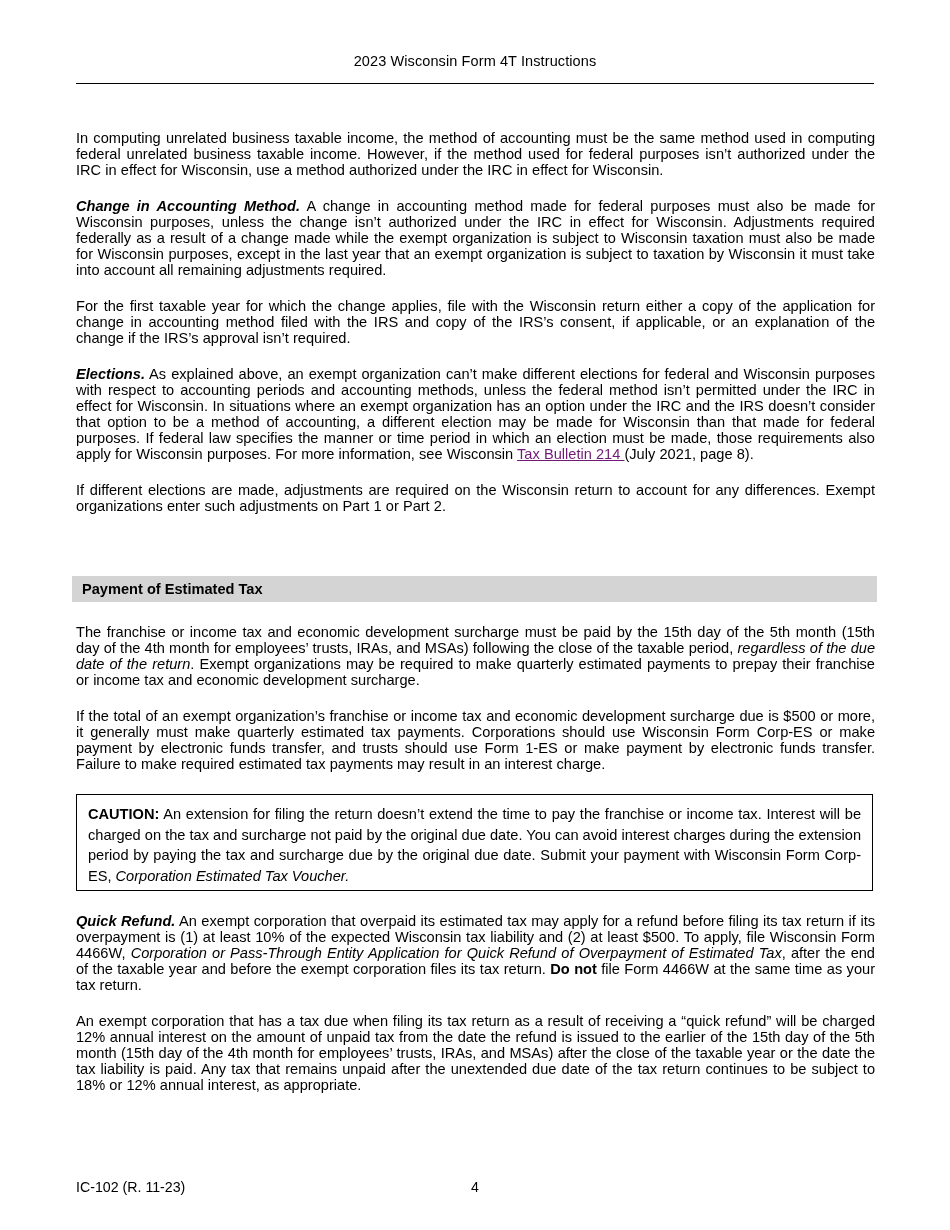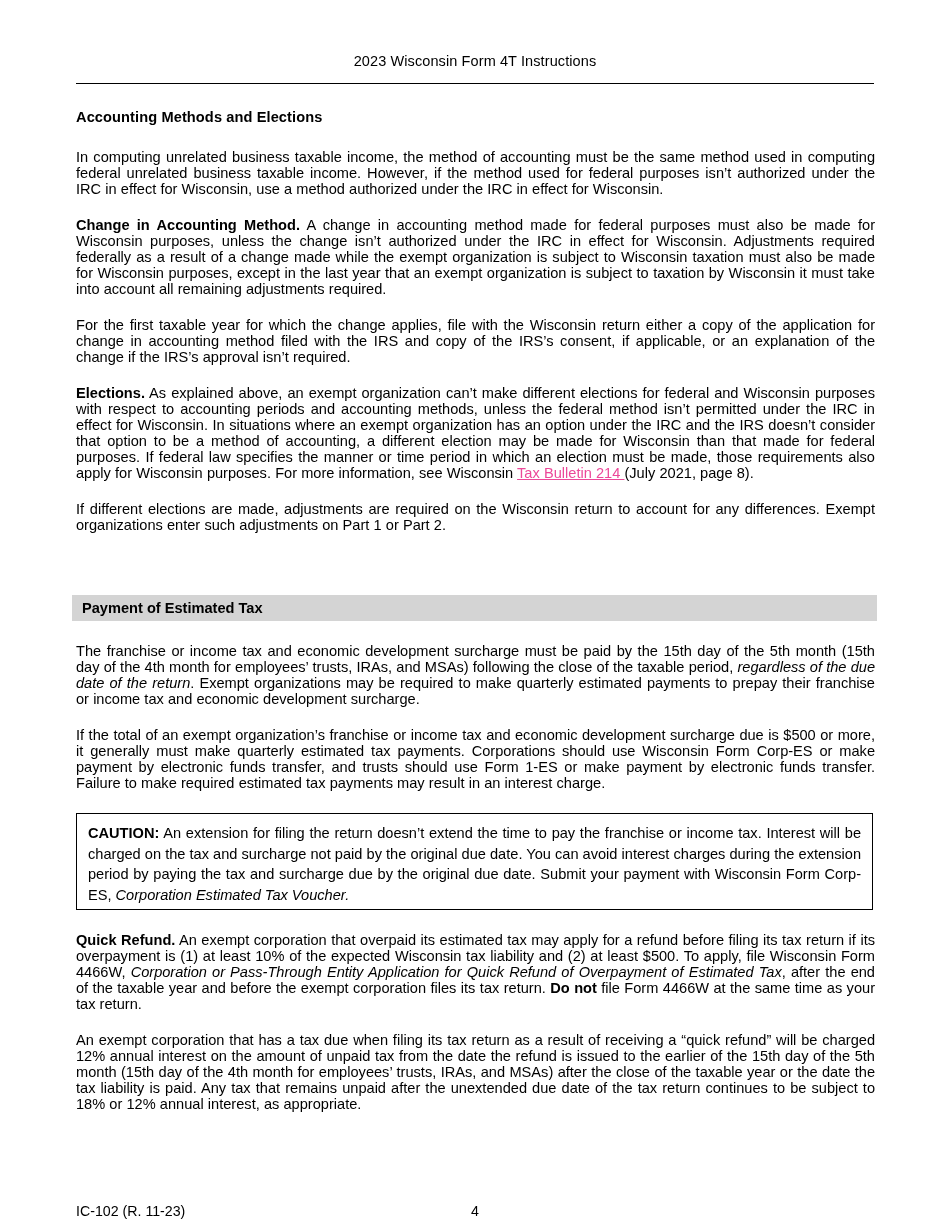--- a/index.html
+++ b/index.html
@@ -66,27 +66,28 @@
     padding: 0;
     text-align: justify;
     letter-spacing: 0.0px;
     word-spacing: 0.1px;
   }
   .gap-lg { height: 22px; }
   .gap-md { height: 20px; }
 
   .lead-bi {
     font-weight: bold;
+    font-style: italic;
   }
   .bold { font-weight: bold; }
   .ital { font-style: italic; }
 
   a.doclink,
   .doclink {
-    color: #ec4899;
+    color: #701a75;
   }
 
   
   .banner {
     background: #d4d4d4;
     width: 805px;
     height: 26px;
     margin-left: -4px;
     display: flex;
     align-items: center;
@@ -113,21 +114,20 @@
     text-align: justify;
   }
 
   
   .footer {
     position: absolute;
     left: 76px;
     top: 1178px;
     width: 798px;
     height: 20px;
-    margin-top: 24px;
   }
   .footer-left {
     position: absolute;
     left: 0;
     top: 0;
     font-size: 14.2px;
     line-height: 18px;
   }
   .footer-center {
     position: absolute;
@@ -142,21 +142,20 @@
 </head>
 <body>
 
 <div class="page">
 
   <div class="running-head">2023 Wisconsin Form 4T Instructions</div>
   <div class="head-rule"></div>
 
   <div class="content">
 
-    <h2 class="section-title">Accounting Methods and Elections</h2>
 
     <div class="gap-lg"></div>
 
     <p class="body-par">In computing unrelated business taxable income, the method of accounting must be the same method used in computing federal unrelated business taxable income. However, if the method used for federal purposes isn’t authorized under the IRC in effect for Wisconsin, use a method authorized under the IRC in effect for Wisconsin.</p>
 
     <div class="gap-md"></div>
 
     <p class="body-par"><span class="lead-bi">Change in Accounting Method.</span><span> A change in accounting method made for federal purposes must also be made for Wisconsin purposes, unless the change isn’t authorized under the IRC in effect for Wisconsin. Adjustments required federally as a result of a change made while the exempt organization is subject to Wisconsin taxation must also be made for Wisconsin purposes, except in the last year that an exempt organization is subject to taxation by Wisconsin it must take into account all remaining adjustments required.</span></p>
 
     <div class="gap-md"></div>

